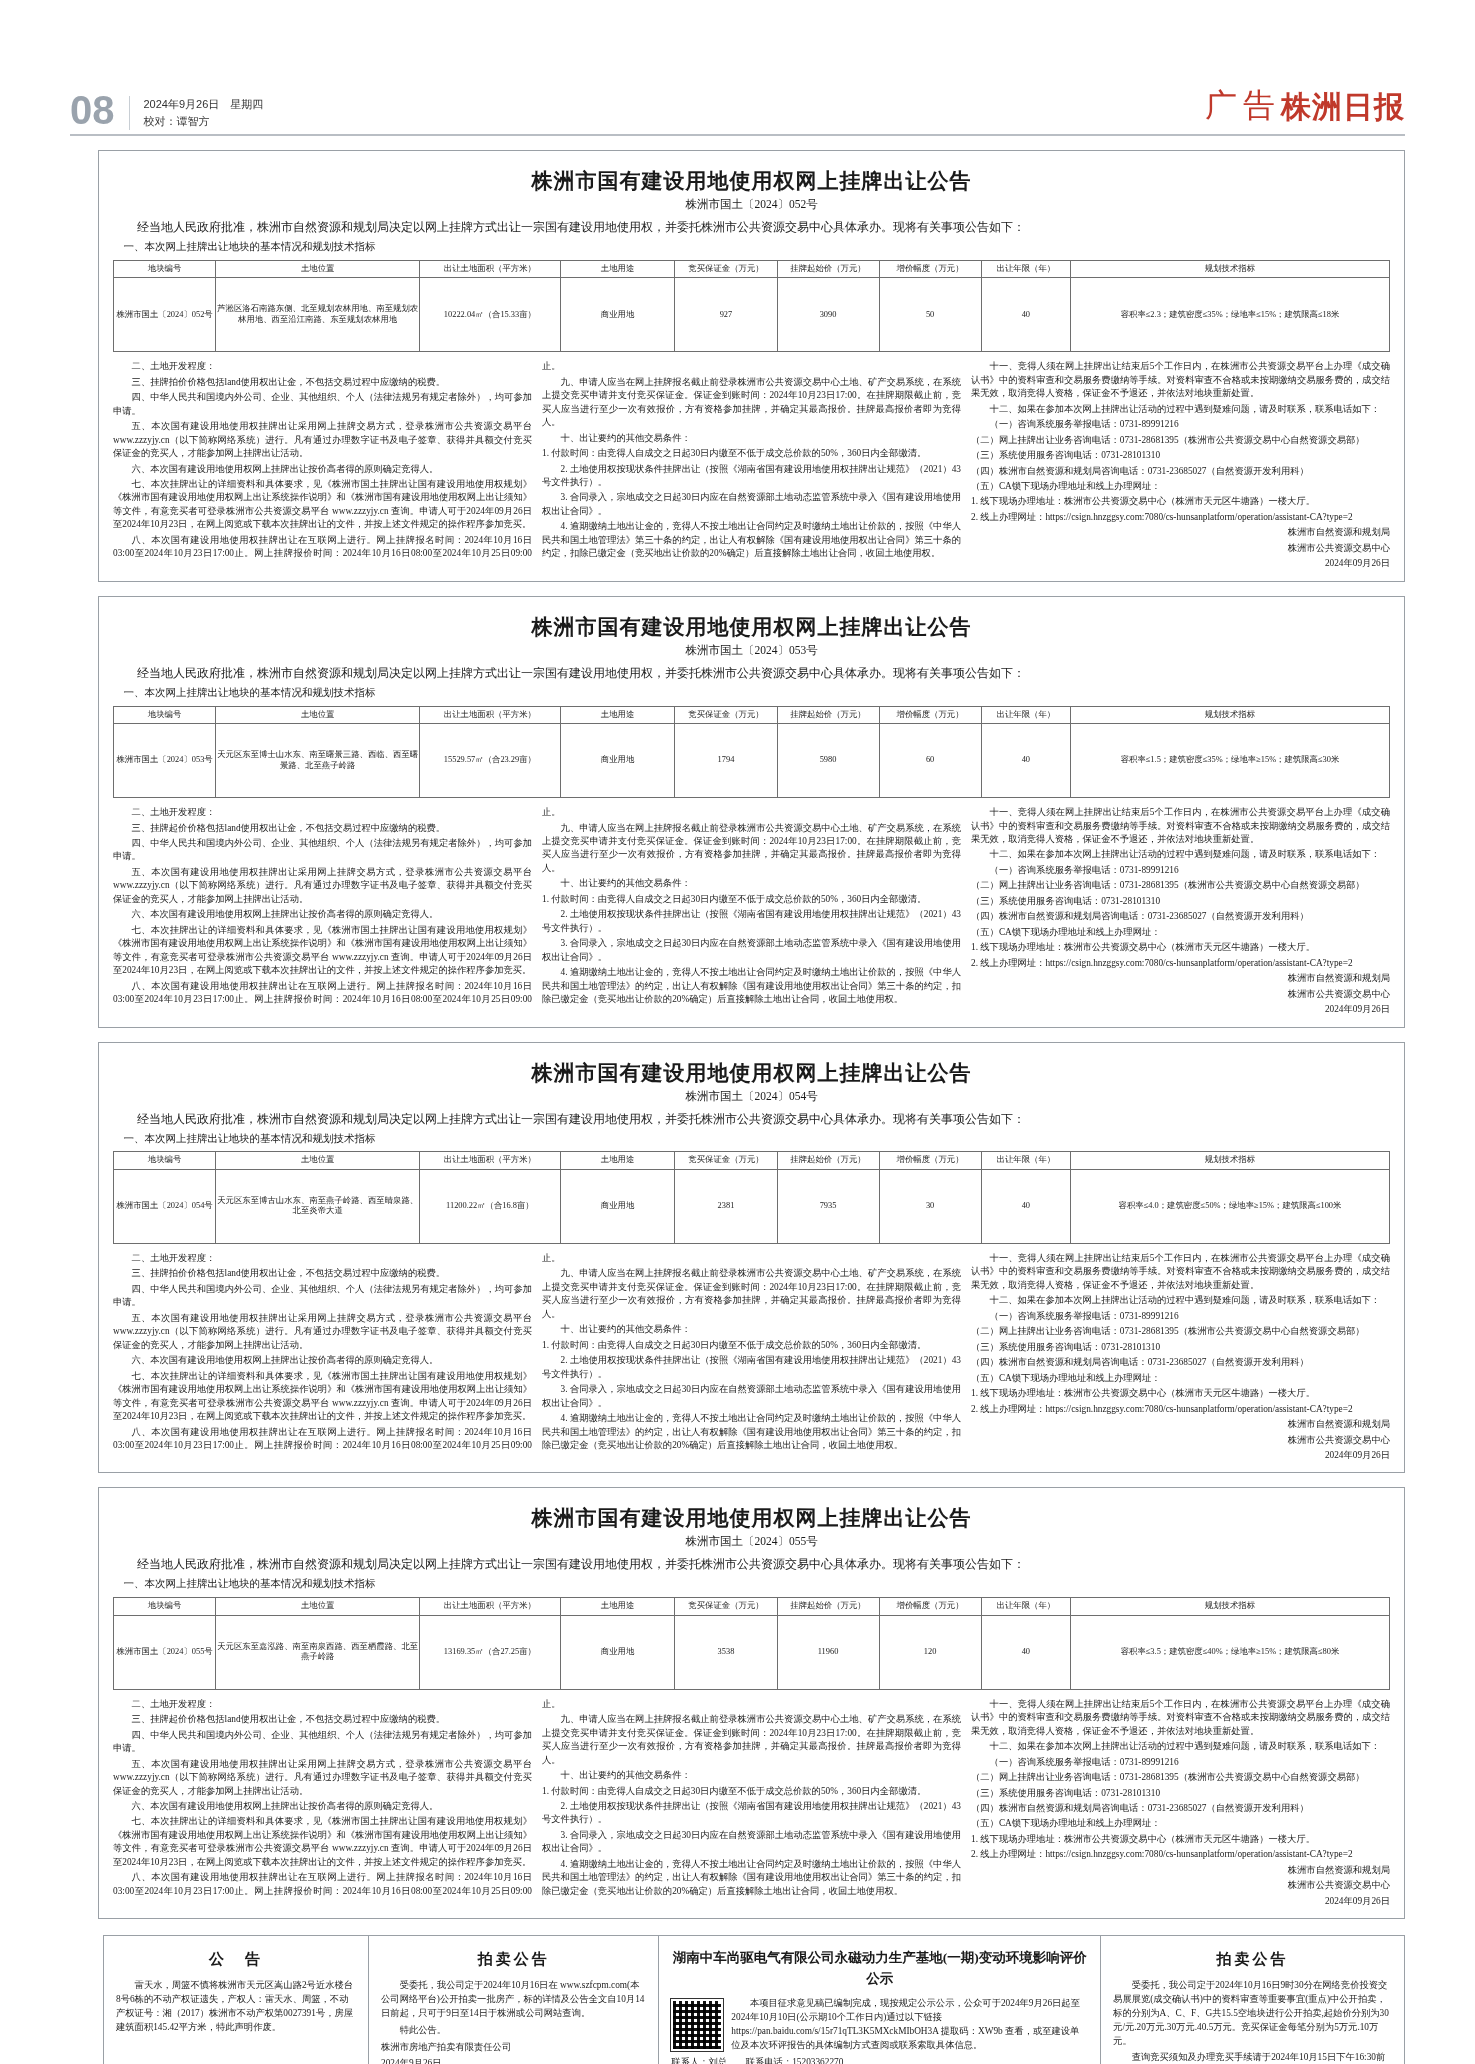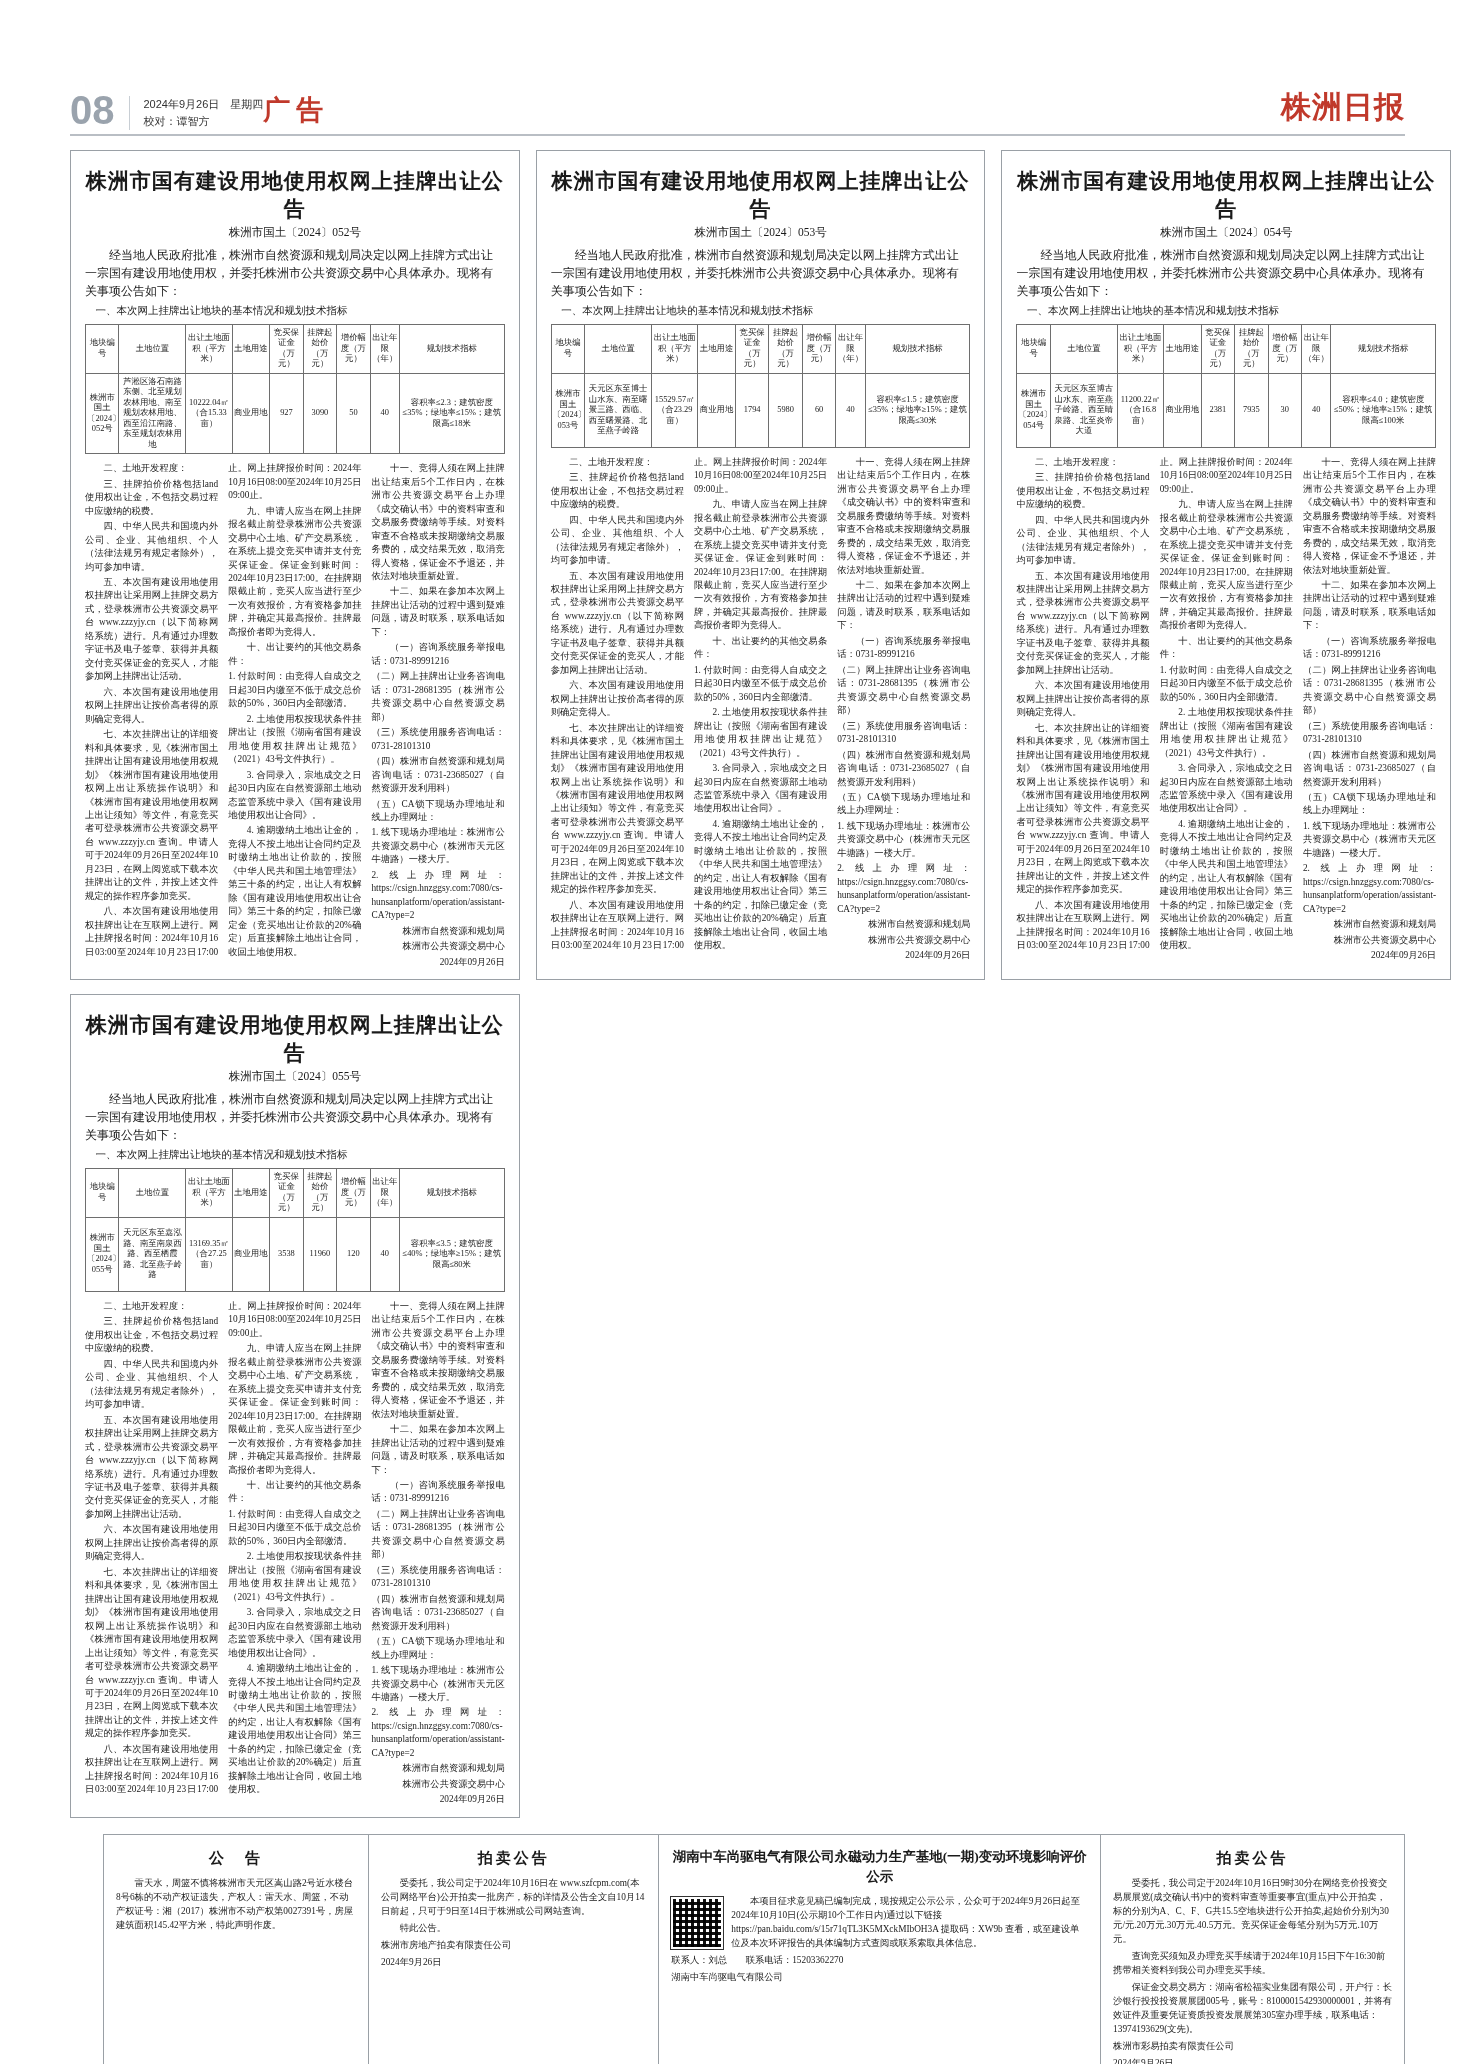--- a/index.html
+++ b/index.html
@@ -37,46 +37,46 @@
     border-left: 1px solid #c8ced4;
     padding-left: 14px;
     font-size: 11px;
     line-height: 1.55;
     color: #333;
     font-family: "Liberation Sans", sans-serif;
     margin-top: 16px;
   }
   .centertitle {
     flex: 1;
-    text-align: left;
+    text-align: right;
     color: #c0392b;
-    font-size: 27px;
+    font-size: 32px;
     letter-spacing: 6px;
-    font-weight: bold;
+    font-weight: normal;
     padding-bottom: 2px;
   }
   .brand {
     color: #c0392b;
     font-size: 30px;
     font-weight: bold;
     letter-spacing: 1px;
     border: 0;
     padding-bottom: 2px;
     font-family: "Liberation Serif", serif;
   }
   .rulebar {
     margin: 4px 58px 0 58px;
     border-top: 2px solid #b9bec4;
   }
   
   .grid {
     position: relative;
-    margin: 14px 58px 0 58px;
+    margin: 14px 58px 0 86px;
     display: grid;
-    grid-template-columns: 1fr 1fr 1fr;
+    grid-template-columns: 1fr;
     gap: 14px 16px;
   }
   .notice {
     border: 1px solid #9aa0a6;
     padding: 12px 14px 10px 14px;
     background: #fff;
   }
   .notice h2 {
     margin: 4px 0 2px 0;
     text-align: center;

